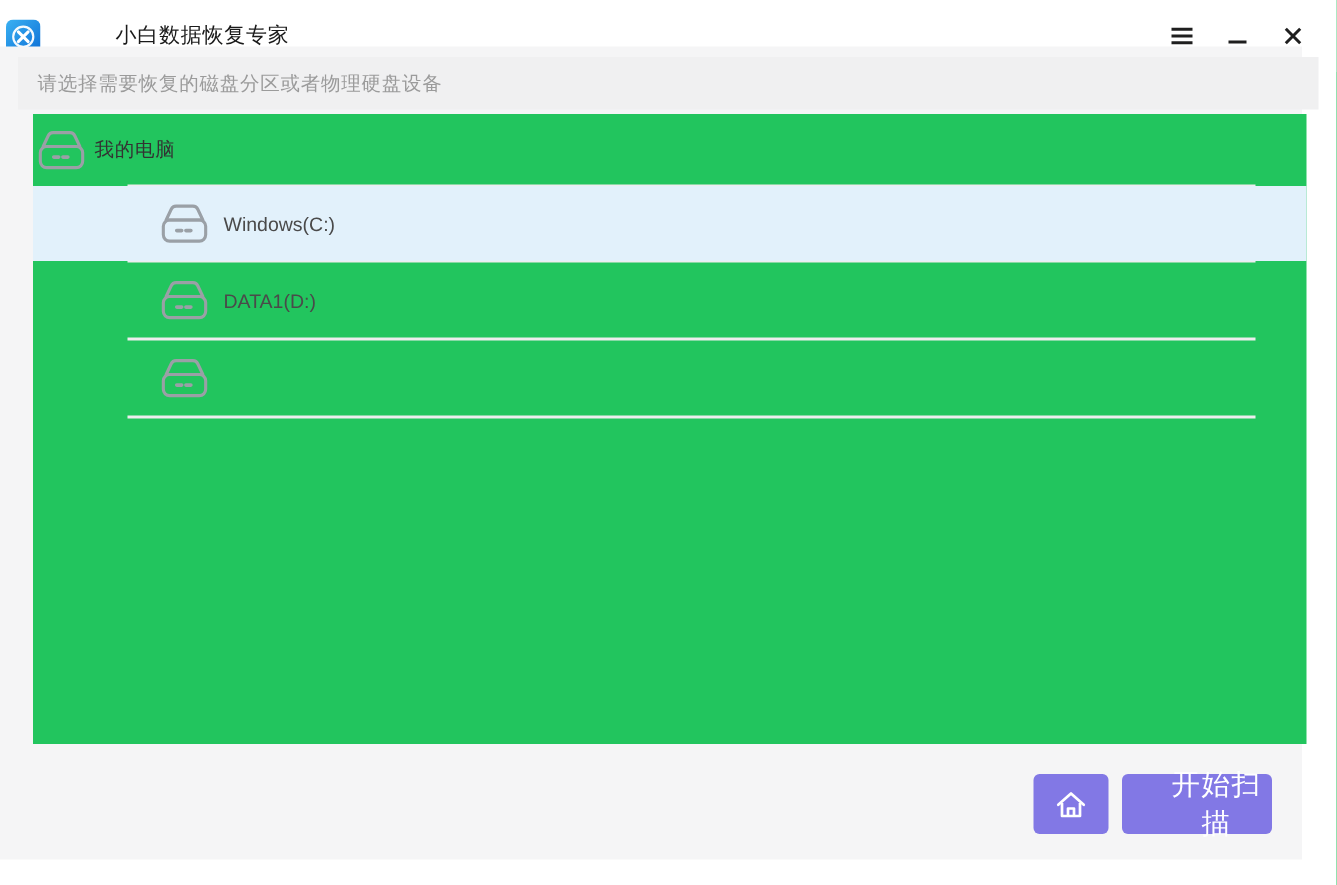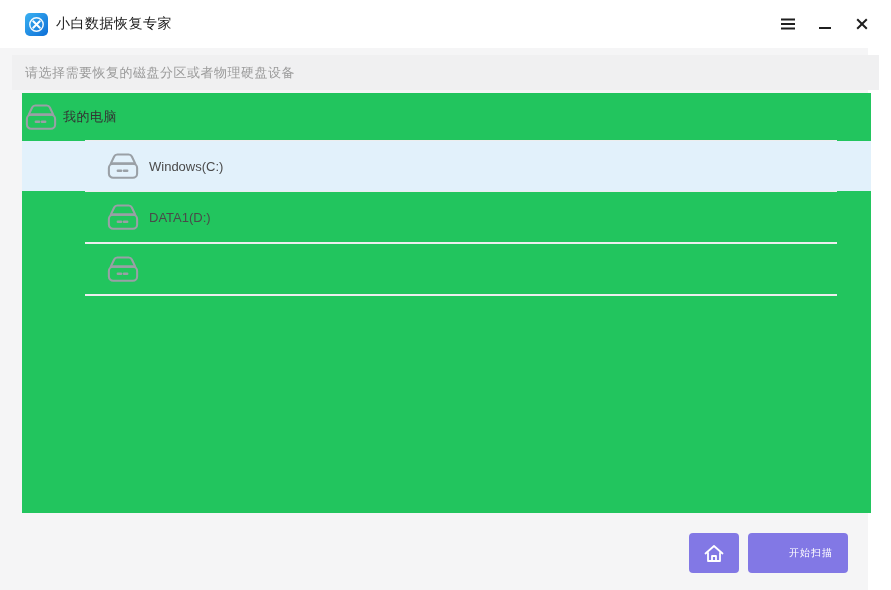--- a/index.html
+++ b/index.html
@@ -6,35 +6,35 @@
   html,body { width:891px; height:590px; }
   body {
     font-family:"Liberation Sans","DejaVu Sans",sans-serif;
     background:#ffffff;
     position:relative;
     overflow:hidden;
   }
   
   .titlebar {
     position:absolute; top:0; left:0; width:891px; height:48px;
-    background:#ffffff; display:flex; align-items:center; padding-left:25px;
+    background:#ffffff; display:flex; align-items:center; padding-left:4px;gap:42px;
   }
   .app-icon { width:23px; height:23px; display:inline-flex; margin-right:8px; }
   .app-title { font-size:14px; color:#1a1a1a; letter-spacing:0.5px; }
   .win-controls {
     position:absolute; right:18px; top:0; height:48px;
     display:flex; align-items:center; gap:15px;
   }
   .win-btn {
     width:22px; height:28px; display:inline-flex; align-items:center;
     justify-content:center; cursor:pointer;
   }
   
   .page {
-    position:absolute; top:48px; left:0; width:868px; height:542px;
+    position:absolute; top:31px; left:0; width:868px; height:542px;
     background:#f5f5f6;
   }
   .subtitle-bar {
     position:absolute; top:7px; left:12px; width:867px; height:35px;
     background:#f0f0f1; display:flex; align-items:center; padding-left:13px;
   }
   .subtitle-bar span { font-size:13px; color:#9b9b9b; letter-spacing:0.5px; }
   
   .card {
     position:absolute; top:45px; left:22px; width:849px; height:420px;
@@ -50,21 +50,21 @@
   .drive-row .label { margin-left:10px; font-size:13px; color:#4a4a4a; white-space:pre; }
   .drive-row.selected { background:#e2f1fb; }
   .divider { height:1px; background:#ededee; margin-left:63px; margin-right:34px; }
   .drive-icon { display:inline-flex; flex:0 0 auto; }
   
   .home-btn, .scan-btn {
     position:absolute; top:485px; height:40px; border:none; border-radius:4px;
     background:#8278e5; cursor:pointer; display:flex; align-items:center; justify-content:center;
   }
   .home-btn { right:129px; width:50px; }
-  .scan-btn { right:20px; width:100px; color:#ffffff; font-size:10px; letter-spacing:1px;
+  .scan-btn { right:20px; width:100px; color:#ffffff; font-size:19px; letter-spacing:1px;
               font-family:"Liberation Sans","DejaVu Sans",sans-serif;padding-left:26px; }
 </style>
 </head>
 <body>
 
 <div class="titlebar">
   <span class="app-icon">
     <svg width="23" height="23" viewBox="0 0 24 24">
       <defs>
         <linearGradient id="lg" x1="0" y1="0" x2="1" y2="1">

